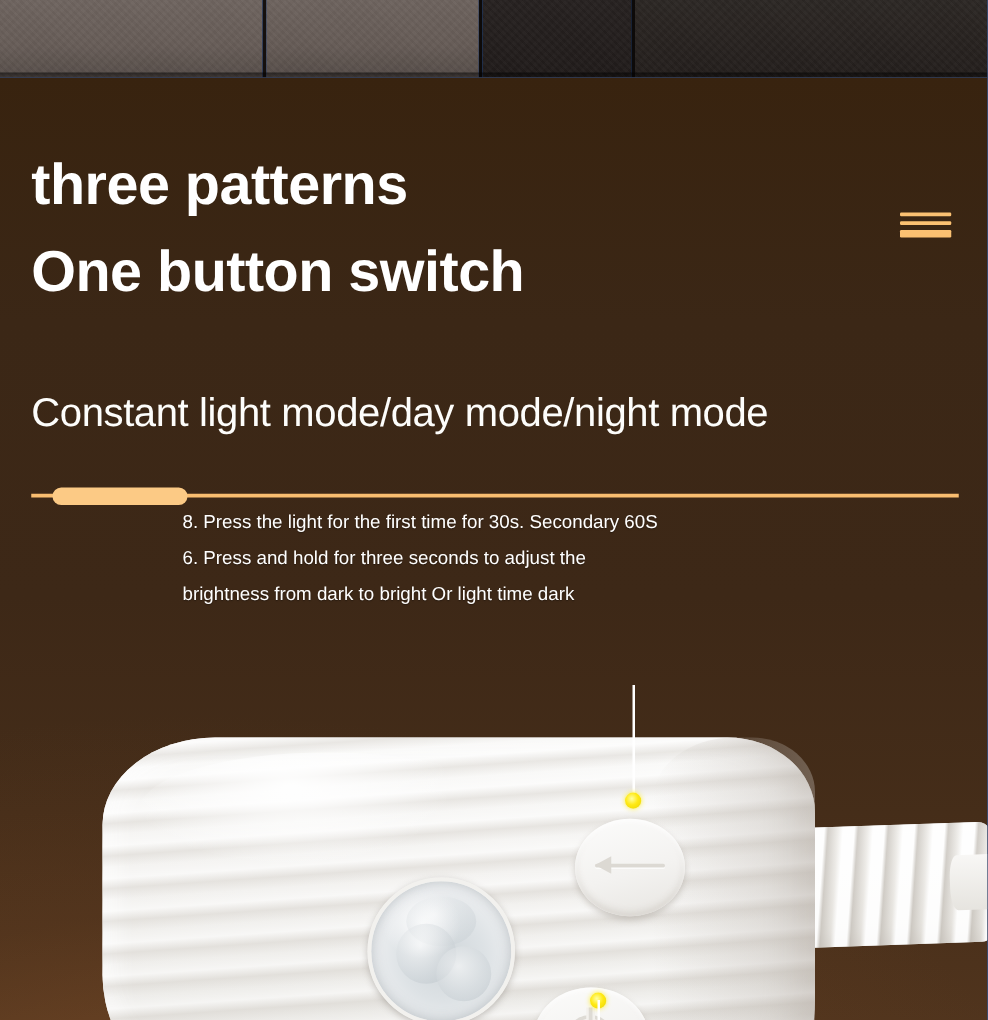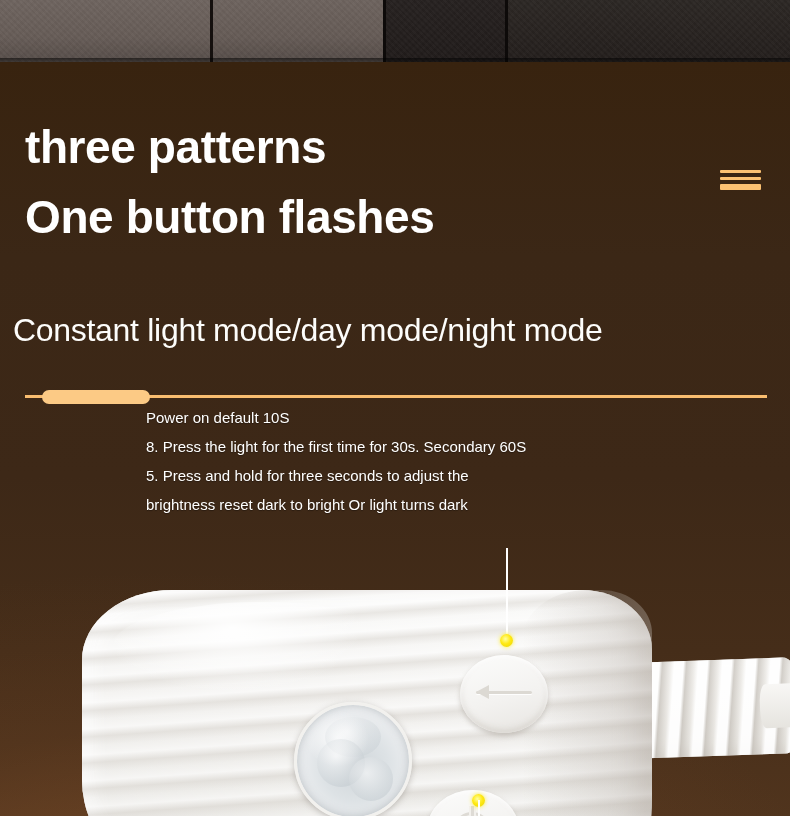--- a/index.html
+++ b/index.html
@@ -64,21 +64,21 @@
     color: #ffffff;
     font-weight: bold;
     letter-spacing: -0.4px;
     white-space: nowrap;
   }
   #headline-1 { top: 118px; font-size: 46px; line-height: 58px; }
   #headline-2 { top: 188px; font-size: 46px; line-height: 58px; }
 
   .subtitle {
     position: absolute;
-    left: 13px; top: 309px;
+    left: 25px; top: 309px;
     color: #fdfdfb;
     font-size: 32px;
     line-height: 42px;
     font-weight: normal;
     letter-spacing: -0.3px;
     white-space: nowrap;
   }
 
   
   .menu-mark {
@@ -314,40 +314,39 @@
     <div class="panel p2"></div>
     <div class="panel p3"></div>
     <div class="panel p4"></div>
   </div>
   <div class="band-shadow"></div>
 
   <div class="bg-body"></div>
 
   <div class="headline" id="headline-1">three patterns</div>
 
-  <div class="headline" id="headline-2">One button flashes</div>
+  <div class="headline" id="headline-2">One button switch</div>
 
   <div class="subtitle">Constant light mode/day mode/night mode</div>
 
   <div class="menu-mark">
     <i class="b1"></i>
     <i class="b2"></i>
     <i class="b3"></i>
   </div>
 
   <div class="divider">
     <div class="line"></div>
     <div class="knob"></div>
   </div>
 
   <div class="body-text">
-    <p>Power on default 10S</p>
     <p>8. Press the light for the first time for 30s. Secondary 60S</p>
-    <p>5. Press and hold for three seconds to adjust the</p>
-    <p>brightness reset dark to bright Or light turns dark</p>
+    <p>6. Press and hold for three seconds to adjust the</p>
+    <p>brightness from dark to bright Or light time dark</p>
   </div>
 
   <div class="product">
 
     <div class="cable-neck"></div>
 
     <div class="cable">
       <div class="cable-ribs"></div>
       <div class="cable-taper"></div>
     </div>

